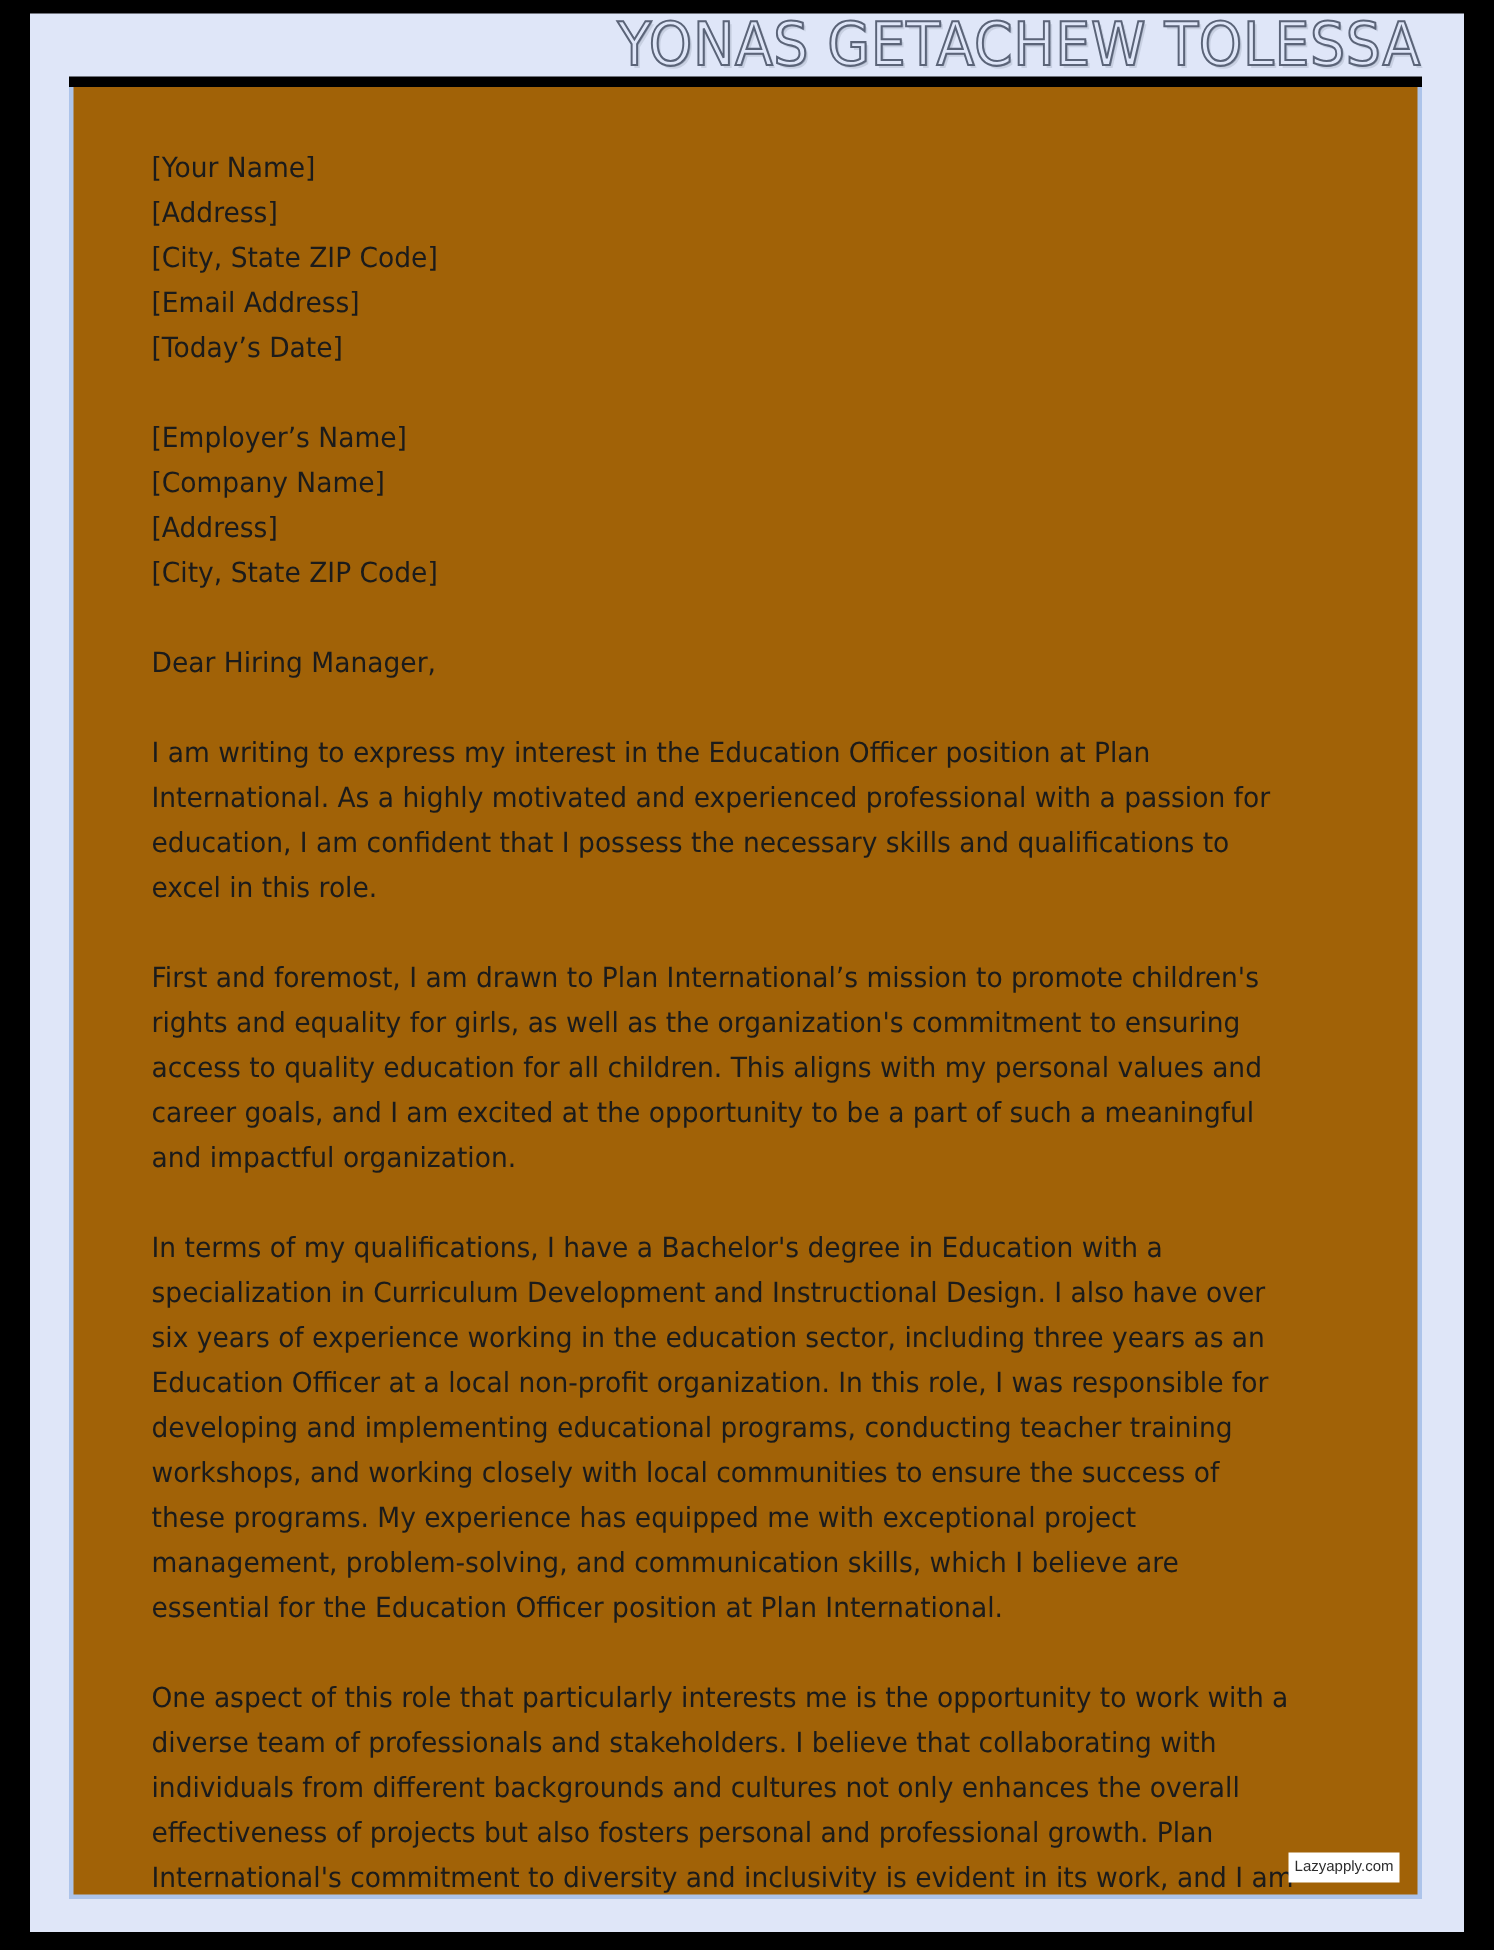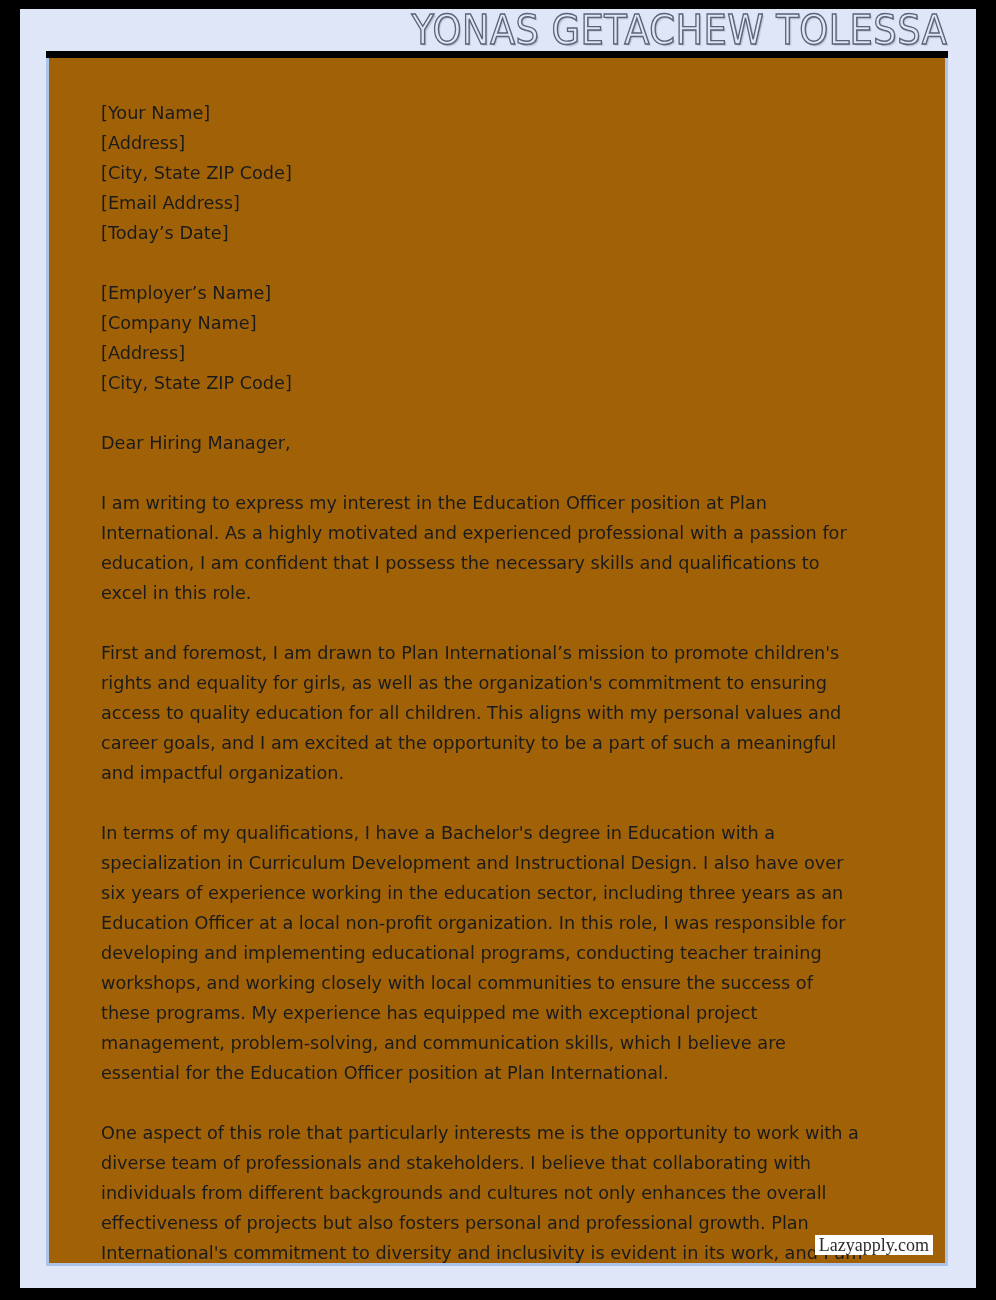--- a/index.html
+++ b/index.html
@@ -112,22 +112,22 @@
 
   .addr-block { margin: 0 0 30px 0; }
   .salutation { margin: 0 0 30px 0; }
   .body-par   { margin: 0 0 30px 0; }
 
   
   #watermark {
     position: absolute;
     right: 12px;
     bottom: 8px;
-    font-family: Liberation Serif, serif;
-    font-size: 18px;
+    font-family: Liberation Sans, sans-serif;
+    font-size: 10px;
     line-height: 18px;
     color: #2c2c2c;
     background: #ffffff;
     padding: 1px 4px;
     white-space: nowrap;
   }
 </style>
 </head>
 <body>
 

